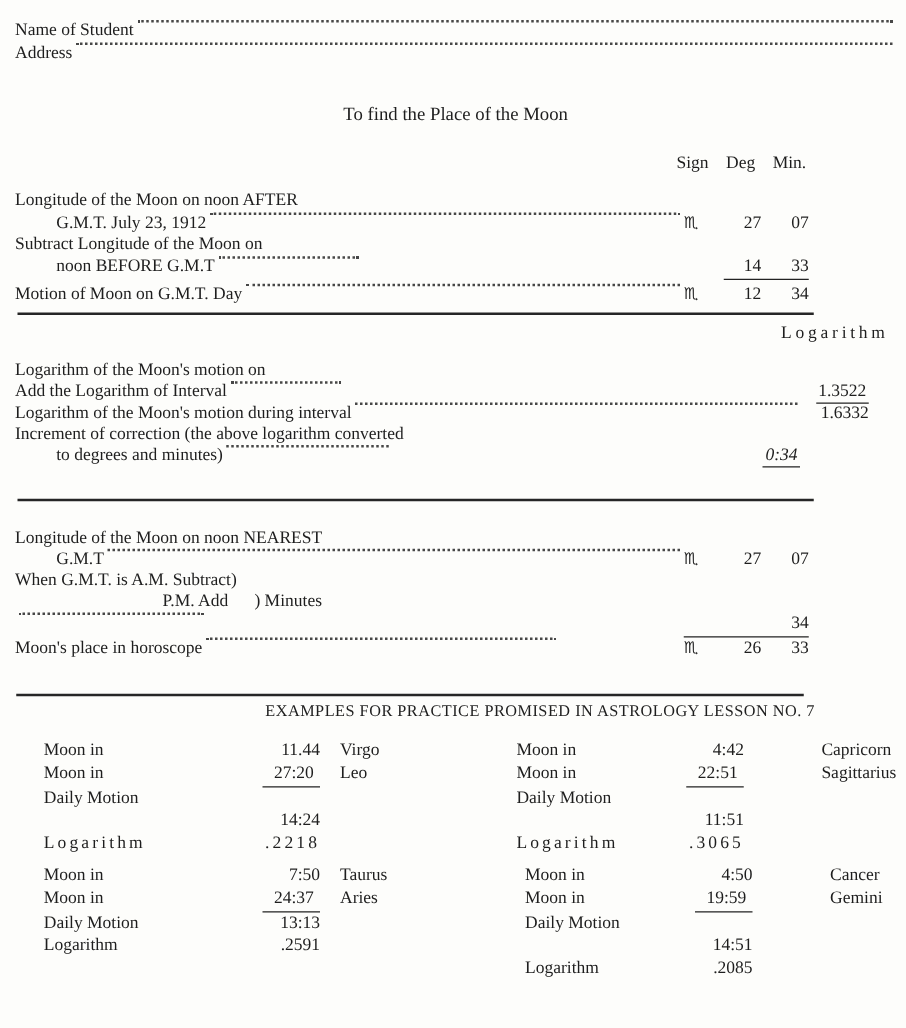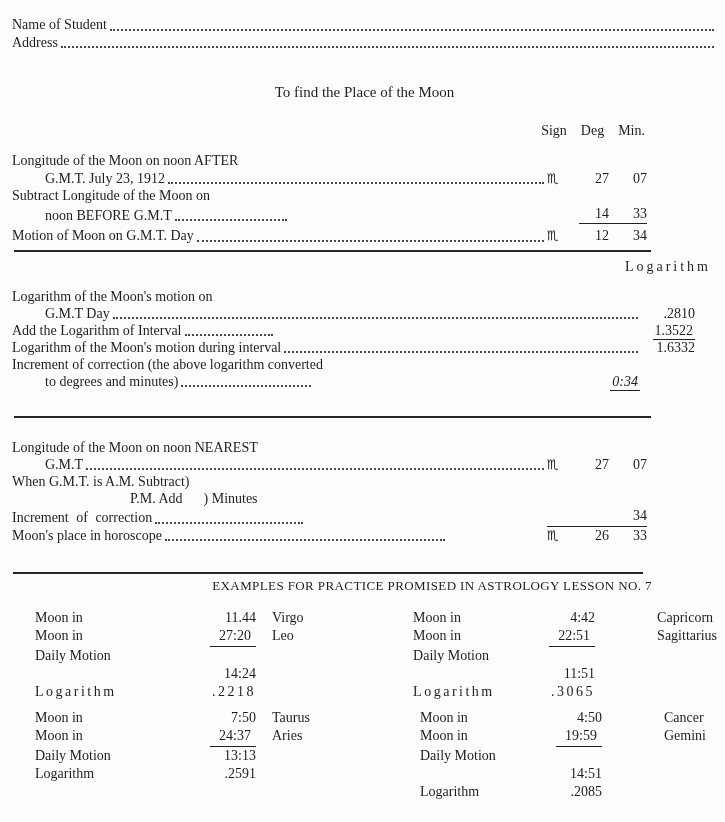--- a/index.html
+++ b/index.html
@@ -10,21 +10,21 @@
     font-family: "Liberation Serif", "DejaVu Serif", serif;
     font-size: 14px;
     overflow: hidden;
   }
   .page {
     box-sizing: border-box;
     width: 725px; height: 822px;
     padding: 16px 8px 0 12px;
   }
   
-  .row { display: flex; align-items: flex-end; line-height: 17.5px; white-space: nowrap; }
+  .row { display: flex; align-items: flex-start; line-height: 17.5px; white-space: nowrap; }
   .lbl { white-space: nowrap; }
   .indent { padding-left: 33px; }
   .leader { flex: 1; border-bottom: 2px dotted #474747; margin: 0 3px 3px 3px; height: 0; }
   .leader.fixed { flex: none; }
   .spacer { flex: 1; }
   
   .cols { display: flex; align-items: flex-end; margin-right: 70px; }
   .c-sign { width: 32px; font-family: "DejaVu Sans", sans-serif; font-size: 13px; }
   .c-deg  { width: 30px; text-align: right; }
   .c-min  { width: 38px; text-align: right; }
@@ -129,25 +129,20 @@
   </div>
 
   <div class="rule rule1"></div>
 
   <div class="loghdr">Logarithm</div>
   <div class="sec2">
     <div class="row">
       <span class="lbl">Logarithm of the Moon's motion on</span>
     </div>
     <div class="row">
-      <span class="lbl indent">G.M.T Day</span>
-      <span class="leader"></span>
-      <span class="logv">.2810</span>
-    </div>
-    <div class="row">
       <span class="lbl">Add the Logarithm of Interval</span>
       <span class="leader fixed" style="width:88px"></span>
       <span class="spacer"></span>
       <span class="logv"><span class="val-u">1.3522</span></span>
     </div>
     <div class="row">
       <span class="lbl">Logarithm of the Moon's motion during interval</span>
       <span class="leader"></span>
       <span class="logv">1.6332</span>
     </div>
@@ -177,21 +172,20 @@
         <span class="c-min">07</span>
       </span>
     </div>
     <div class="row">
       <span class="lbl">When G.M.T. is A.M. Subtract)</span>
     </div>
     <div class="row">
       <span class="lbl note2 pre">P.M. Add      ) Minutes</span>
     </div>
     <div class="row">
-      <span class="lbl wsp">Increment of correction</span>
       <span class="leader fixed" style="width:148px"></span>
       <span class="spacer"></span>
       <span class="cols cols-u">
         <span class="c-sign"></span>
         <span class="c-deg"></span>
         <span class="c-min">34</span>
       </span>
     </div>
     <div class="row">
       <span class="lbl">Moon's place in horoscope</span>

